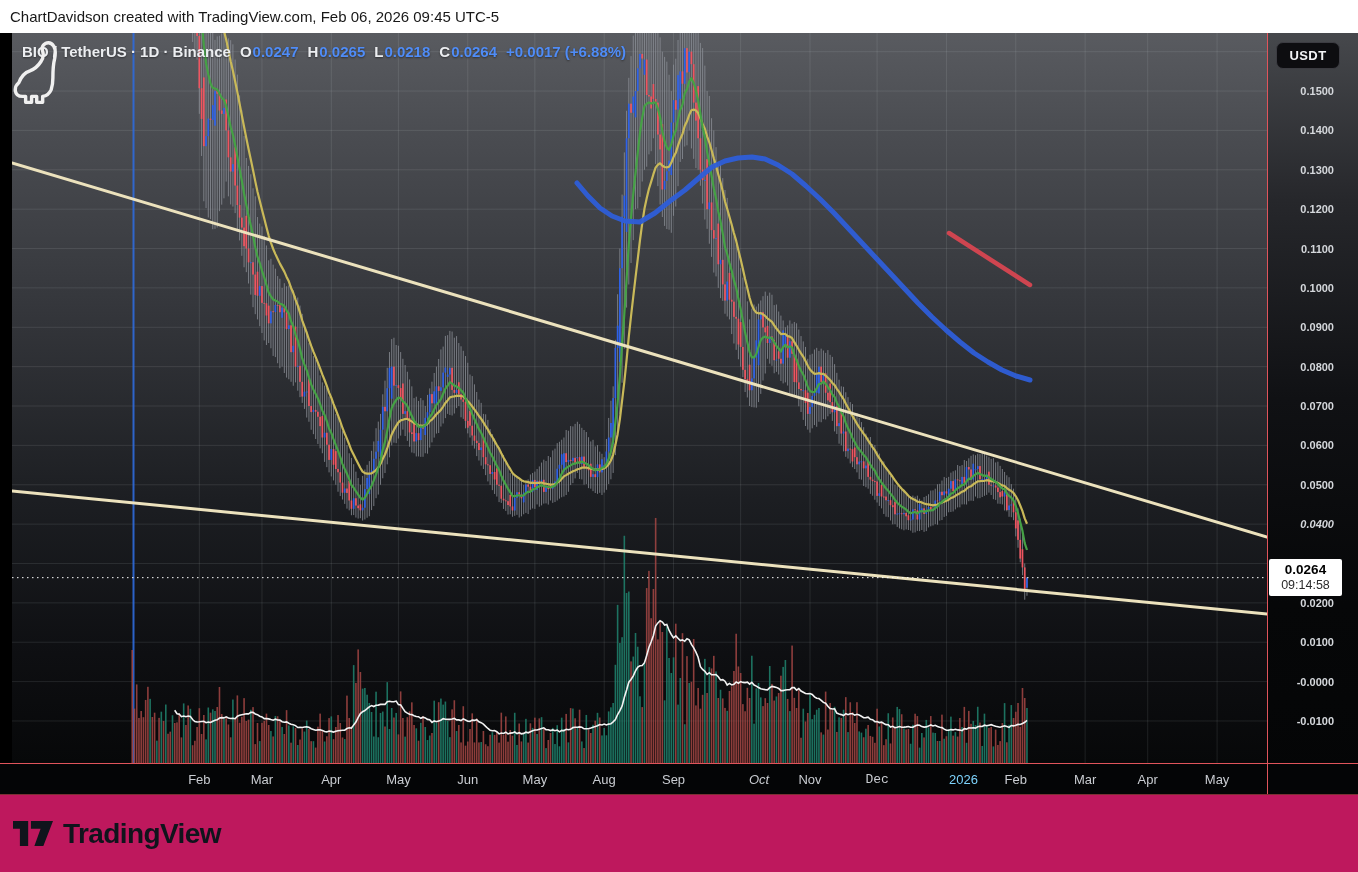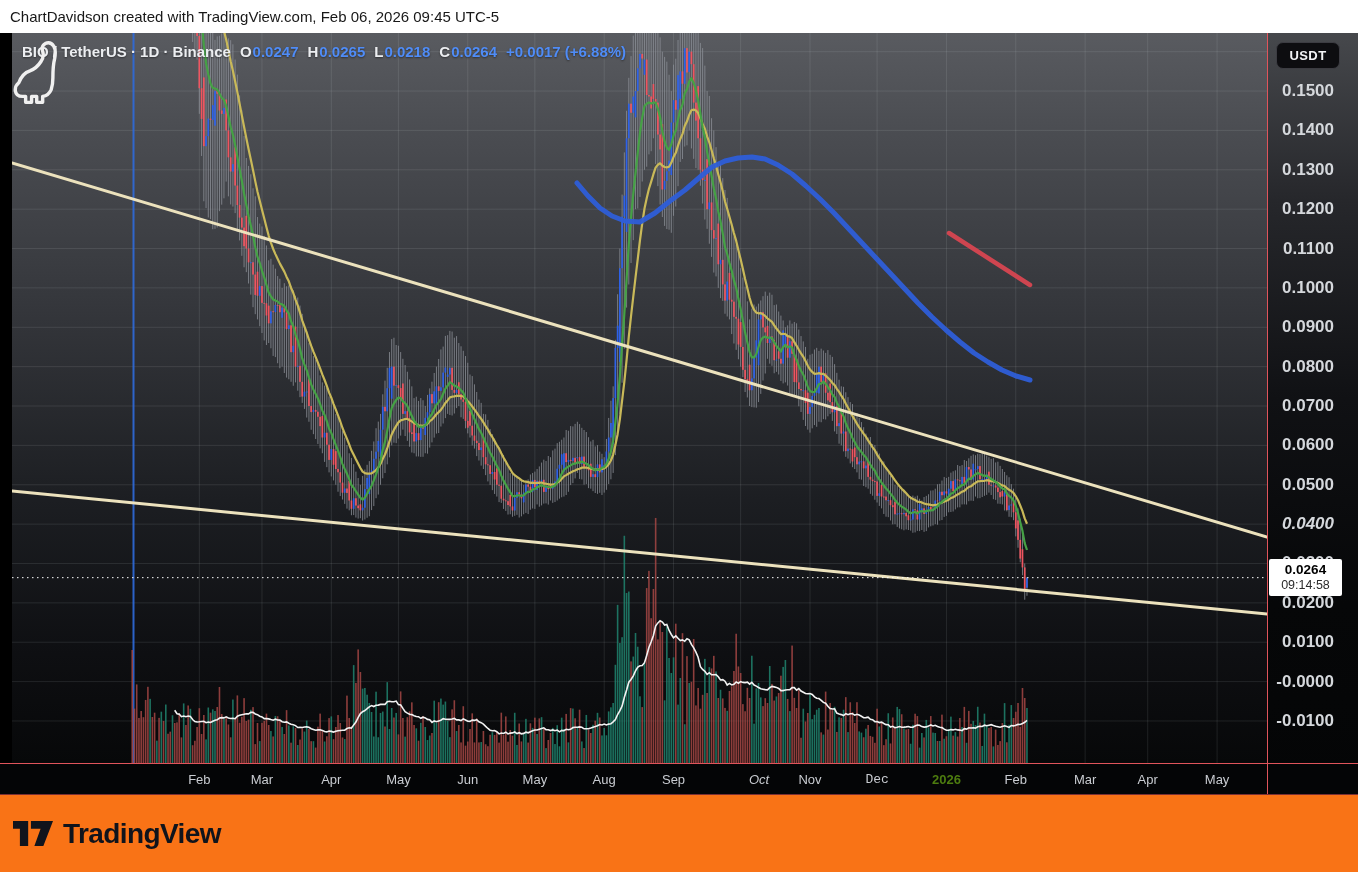--- a/index.html
+++ b/index.html
@@ -14,32 +14,32 @@
     font-size:15px;font-weight:700;color:#eceef1;text-shadow:0 1px 2px rgba(0,0,0,.45);white-space:nowrap;}
   .legend .val{color:#4f8cf7;}
   .legend .grp{display:flex;gap:1px;}
   .price-axis{position:absolute;left:1267px;top:0;width:91px;height:762px;
     background:linear-gradient(#46484c 0%,#26272b 22%,#101114 48%,#060708 75%,#040506 100%);
     border-left:1px solid #e0545b;box-sizing:border-box;}
   .usdt-btn{position:absolute;left:8px;top:9px;width:62px;height:25px;background:#0d0d10;
     border:1px solid #3c3c42;border-radius:7px;color:#f2f3f5;font-size:13px;font-weight:700;
     display:flex;align-items:center;justify-content:center;letter-spacing:.4px;}
   .price-label{position:absolute;left:0;width:66px;text-align:right;transform:translateY(-50%);
-    color:#d5d8dc;font-size:17px;font-weight:600;}
+    color:#d5d8dc;font-size:11px;font-weight:600;}
   .price-box{position:absolute;left:1px;width:73px;background:#ffffff;border-radius:2px;
     text-align:center;padding:2px 0 3px 0;z-index:5;}
   .price-box .p{color:#000;font-size:13.5px;font-weight:700;line-height:17px;}
   .price-box .t{color:#2b2b2b;font-size:12.5px;line-height:15px;}
   .time-axis{position:absolute;left:0;top:730px;width:1358px;height:32px;background:#040506;
     border-top:1px solid #e0545b;border-bottom:1px solid rgba(224,84,91,.55);box-sizing:border-box;}
   .time-axis .redv{position:absolute;left:1267px;top:0;width:1px;height:100%;background:#e0545b;}
   .month-label{position:absolute;top:50%;transform:translate(-50%,-50%);
     color:#c9ccd1;font-size:13px;font-weight:500;}
-  .month-label.bold{color:#4d7c0f;font-weight:700;}
-  .footer{position:absolute;left:0;top:795px;width:1358px;height:77px;background:#f97316;
+  .month-label.bold{color:#7dd3fc;font-weight:400;margin-left:17px;}
+  .footer{position:absolute;left:0;top:795px;width:1358px;height:77px;background:#be185d;
     display:flex;align-items:center;padding-left:13px;box-sizing:border-box;gap:10px;}
   .tv-word{color:#10141c;font-size:28px;font-weight:800;letter-spacing:-.6px;}
   .dino{position:absolute;left:66px;top:692px;}
 </style>
 </head>
 <body>
 
 <div class="attribution">
   <span>ChartDavidson created with TradingView.com, Feb 06, 2026 09:45 UTC-5</span>
 </div>

